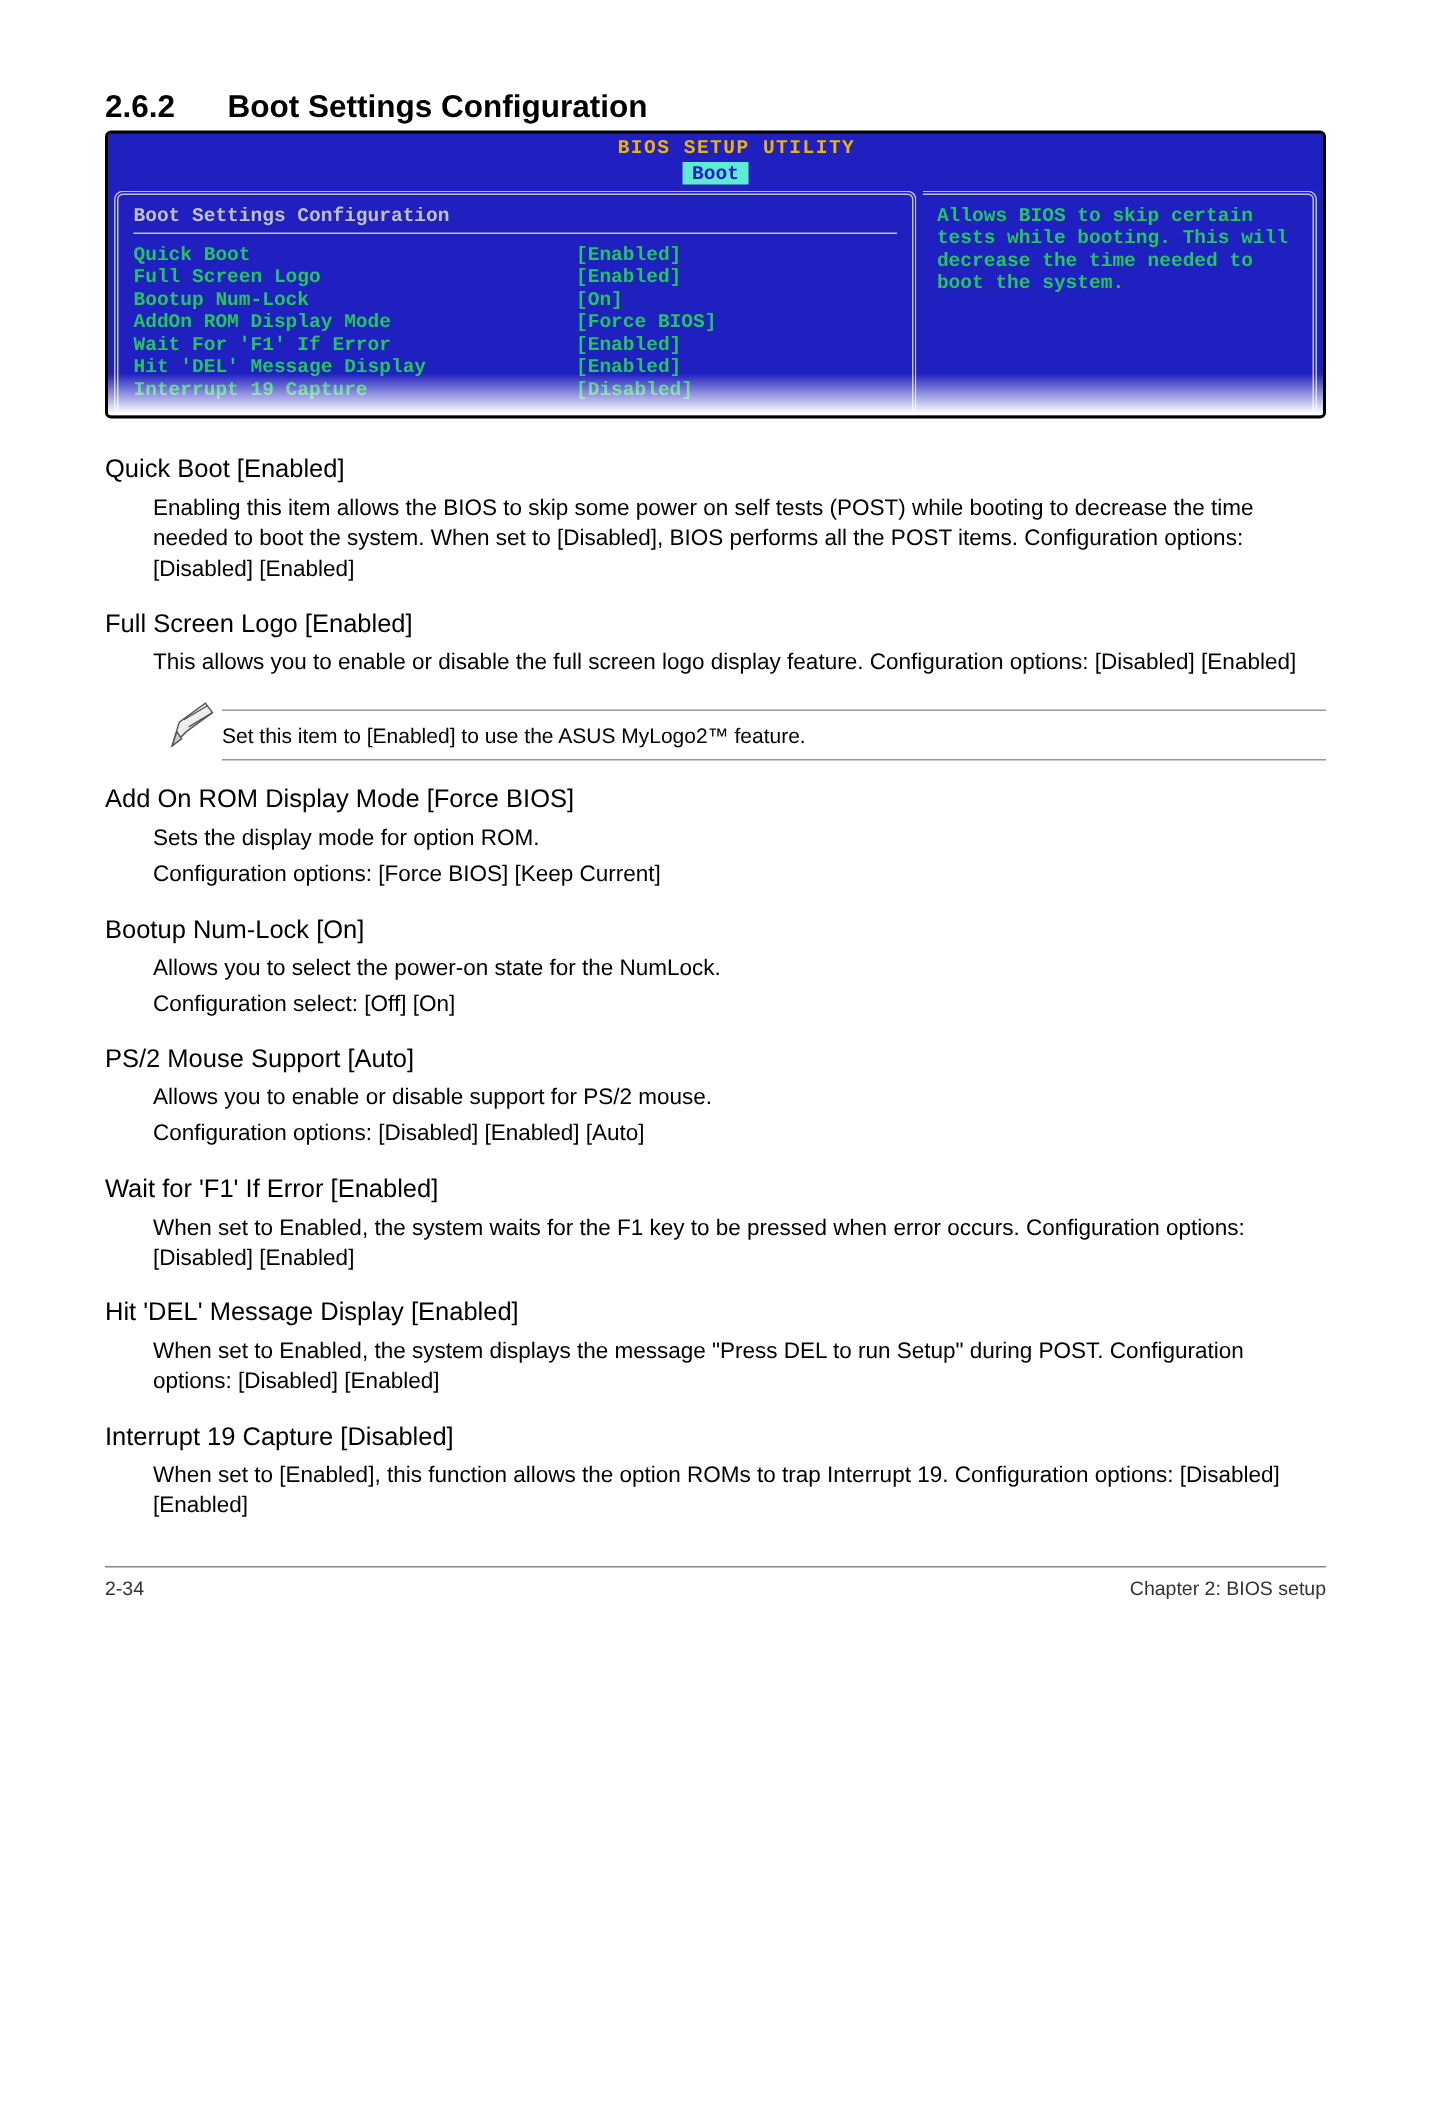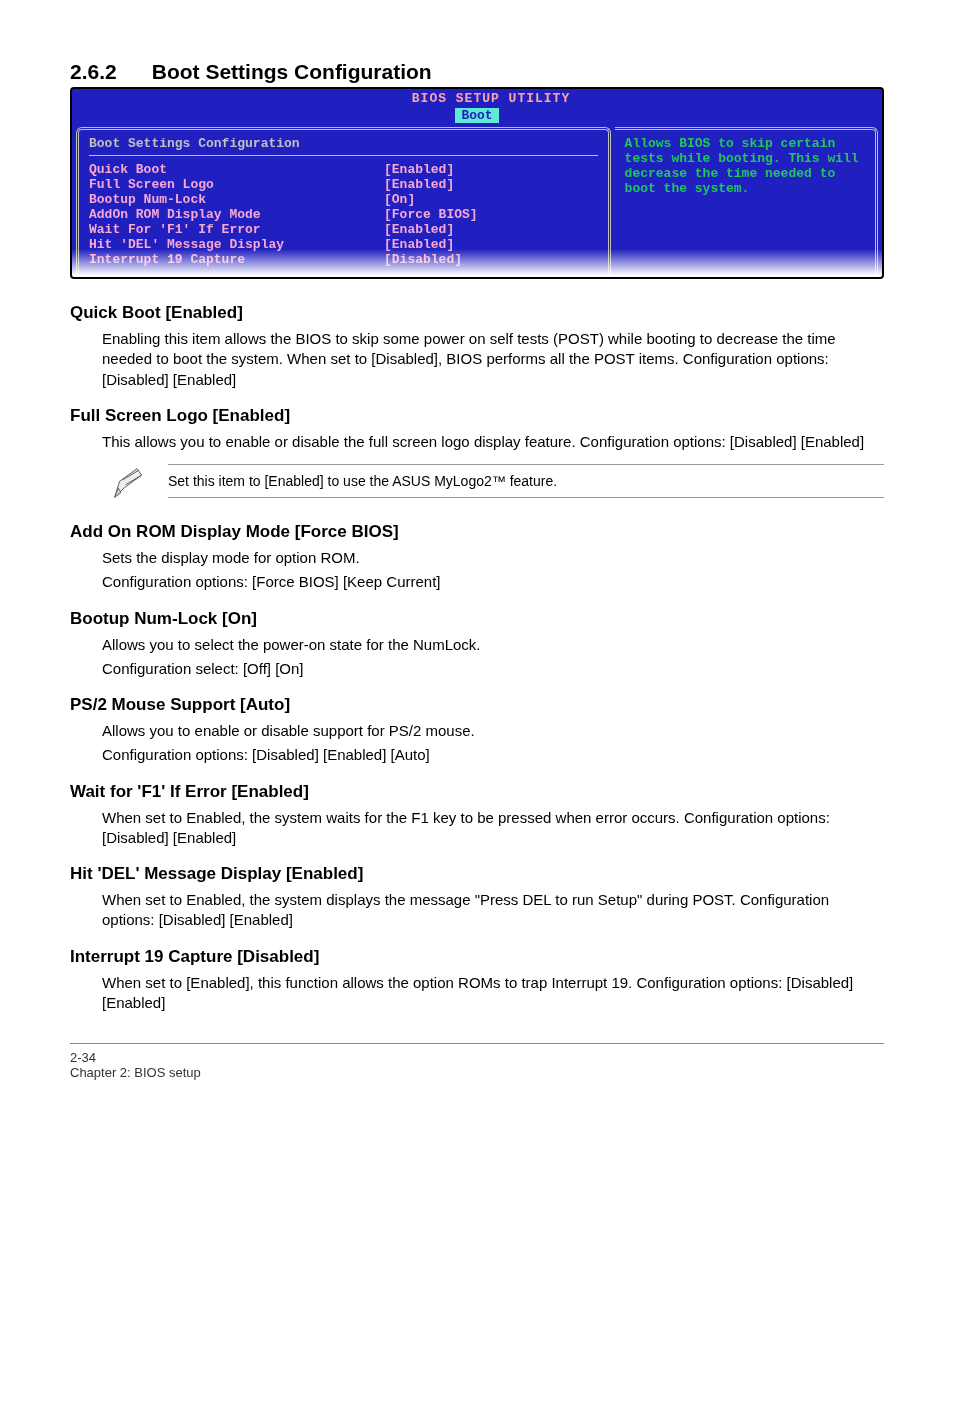--- a/index.html
+++ b/index.html
@@ -25,21 +25,21 @@
       font-weight: bold;
       position: relative;
       overflow: hidden;
       margin-bottom: 24px;
     }
     .bios-header {
       text-align: center;
       padding: 2px 0 0 0;
       font-size: 13px;
     }
-    .bios-header-line1 { color: #fca5a5; letter-spacing: 1px; padding-left: 28px; }
+    .bios-header-line1 { color: #eab308; letter-spacing: 1px; padding-left: 28px; }
     .bios-header-line2 {
       display: inline-block;
       background: #5eead4;
       color: #2020c0;
       padding: 0 6px;
       margin-top: 2px;
     }
     .bios-body {
       display: flex;
       align-items: stretch;
@@ -53,21 +53,21 @@
       border-bottom: none;
       border-bottom-left-radius: 0;
       border-bottom-right-radius: 0;
     }
     .bios-left-title { color: #c0c0c0; margin-bottom: 4px; }
     .bios-left-hr {
       border: none;
       border-top: 1px solid #c0c0c0;
       margin-bottom: 6px;
     }
-    .bios-row { display: flex; color: #f9a8d4; }
+    .bios-row { display: flex; color: #22c55e; }
     .bios-row .label { flex: 0 0 58%; }
     .bios-row .value { flex: 1; }
     .bios-right {
       flex: 1;
       border-top: 3px double #c0c0c0;
       border-right: 3px double #c0c0c0;
       border-radius: 0 6px 0 0;
       margin: 4px 4px 0 0;
       padding: 6px 10px;
       color: #22c55e;
@@ -75,54 +75,52 @@
     .bios-fade {
       position: absolute;
       left: 0; right: 0; bottom: 0;
       height: 28px;
       background: linear-gradient(to bottom, rgba(255,255,255,0) 0%, #fff 95%);
       pointer-events: none;
     }
 
     .sub-heading {
       font-size: 17px;
-      font-weight: bold;
+      font-weight: normal;
       margin-top: 16px;
       margin-bottom: 6px;
     }
     p.body-text {
       font-size: 15px;
       line-height: 1.35;
       margin-bottom: 4px;
       margin-left: 32px;
     }
     .note-row {
       display: flex;
-      align-items: flex-start;
+      align-items: flex-end;
       margin: 12px 0 14px 40px;
-      gap: 20px;
     }
     .note-lines {
       flex: 1;
       border-top: 1px solid #999;
       border-bottom: 1px solid #999;
       padding: 8px 0;
       font-size: 14px;
     }
     .pencil-icon svg { width: 38px; height: 38px; }
 
     .footer {
       display: flex;
       justify-content: space-between;
       font-size: 13px;
       border-top: 1px solid #888;
       padding-top: 6px;
       margin-top: 30px;
       color: #333;
-      flex-direction: column;
     }
   </style>
 </head>
 <body>
 
 <div class="section-heading">
   <span>2.6.2</span>
   &nbsp;&nbsp;&nbsp;&nbsp;
   <span>Boot Settings Configuration</span>
 </div>

